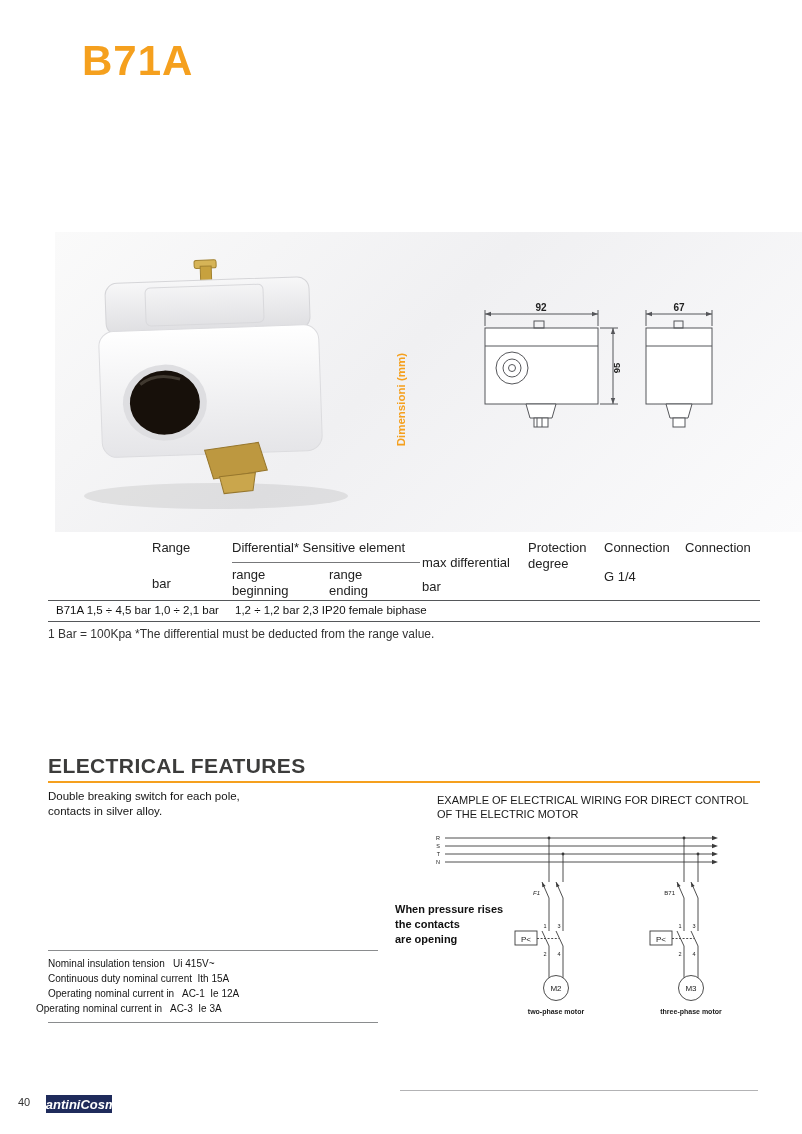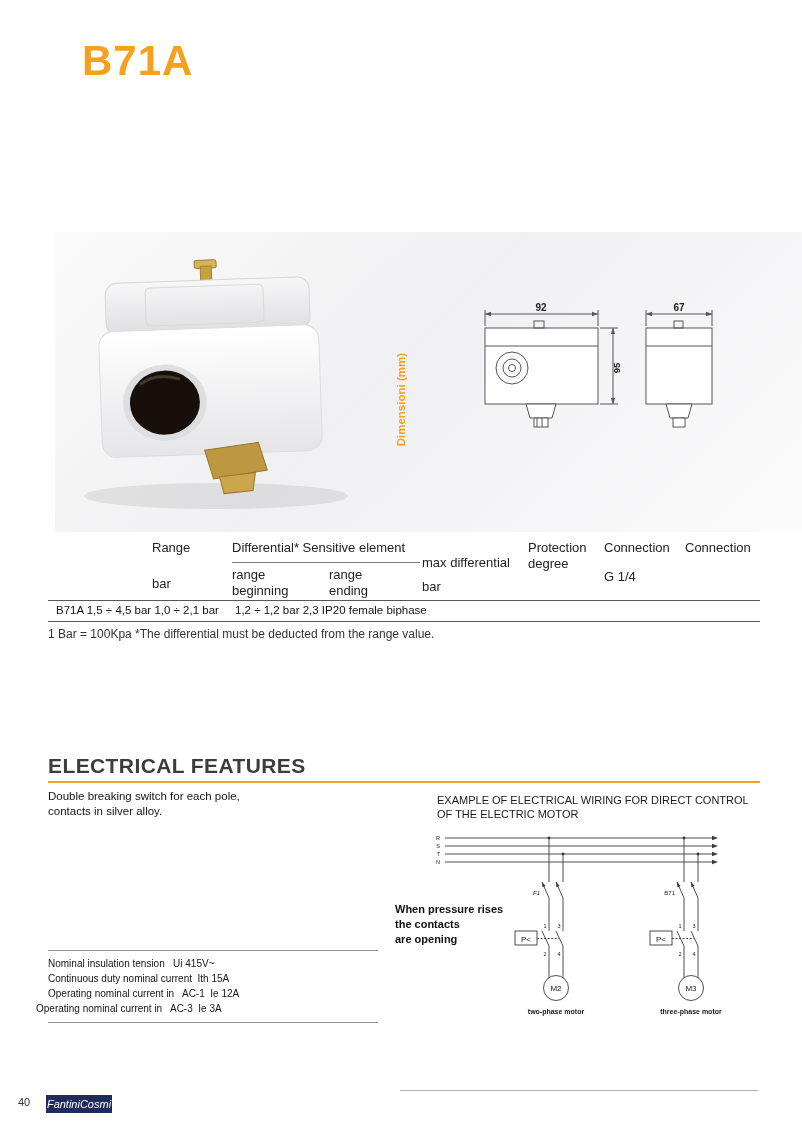--- a/index.html
+++ b/index.html
@@ -19,21 +19,21 @@
   .row-txt{font-size:11.5px;color:#111;}
   .footnote{font-size:12px;color:#333;}
   .h2{font-size:21px;color:#3C3C3B;letter-spacing:0.4px;font-weight:700;}
   .orange-rule{background:#F5A01E;height:2px;}
   .body-txt{font-size:11.5px;line-height:1.3;color:#141414;}
   .wiring-title{font-size:11px;line-height:1.3;color:#1a1a1a;}
   .note{font-size:11px;font-weight:700;line-height:1.35;color:#111;margin-top:12px;}
   .spec{font-size:10px;color:#141414;}
   .thin-rule{background:#8a8c8e;height:1px;}
   .pagenum{font-size:11px;color:#333;}
-  .logo{background:#1F2B5B;color:#fff;font-size:11px;font-weight:400;font-style:italic;
+  .logo{background:#1F2B5B;color:#fff;font-size:13px;font-weight:700;font-style:italic;
         display:flex;align-items:center;justify-content:center;}
   svg text{font-family:"Liberation Sans",sans-serif;}
 </style>
 </head>
 <body>
 
 <div class="page">
 
   <div class="abs code" style="left:48px;top:40px">B71A</div>
 

